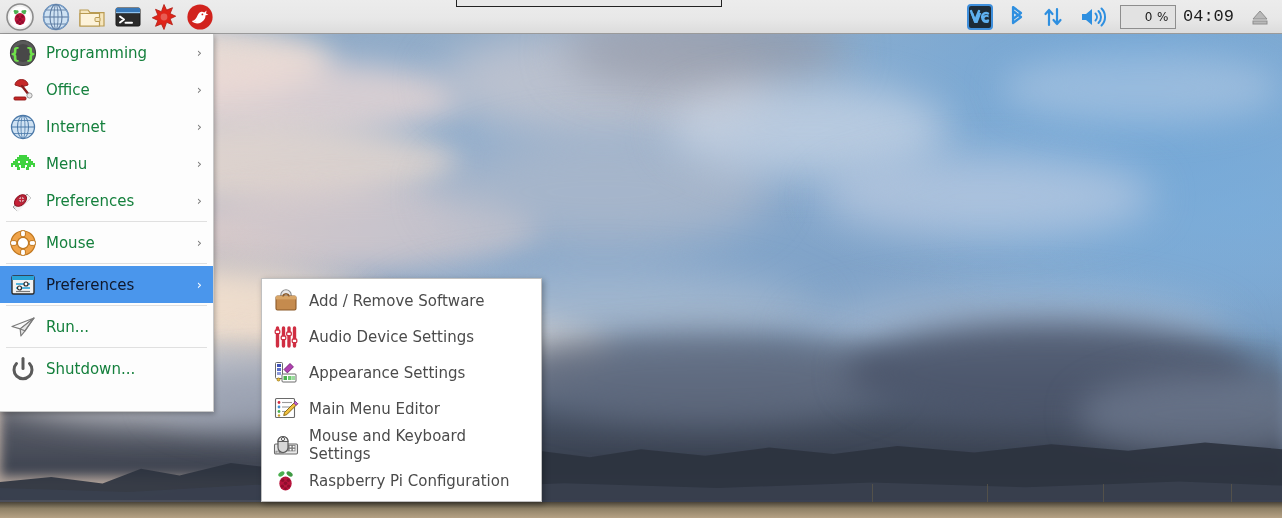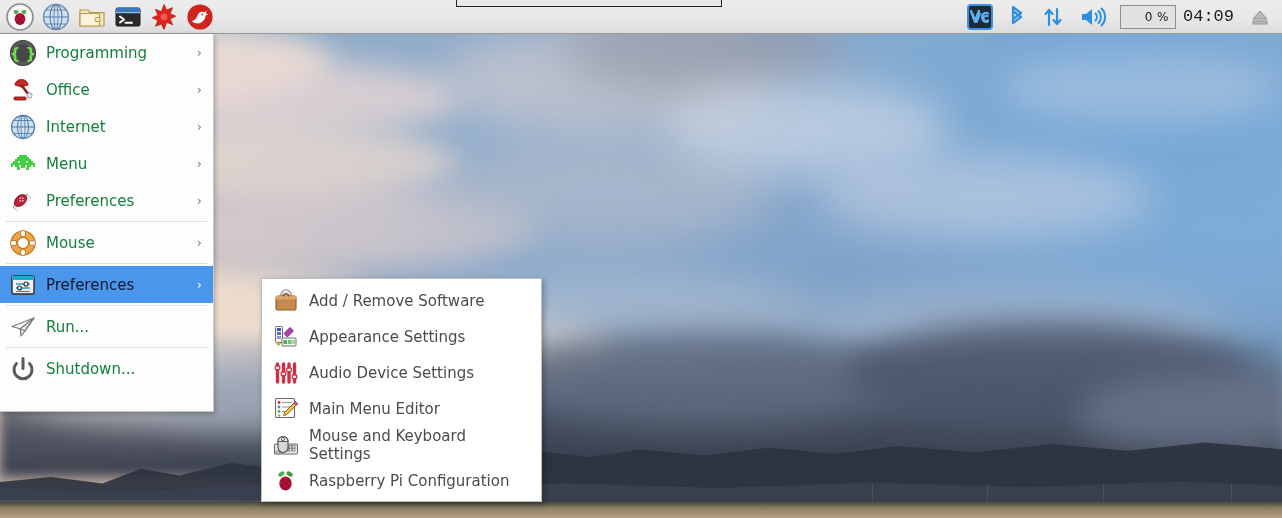--- a/index.html
+++ b/index.html
@@ -510,53 +510,53 @@
         <rect x="3" y="8" width="20" height="3.4" fill="#d9a667"></rect>
         <path d="M10 8.5c0-1.6 1.3-2.6 3-2.6s3 1 3 2.6" fill="none" stroke="#8c5a28" stroke-width="1.4"></path>
       </svg>
     </span>
     <span class="si-label">Add / Remove Software</span>
   </div>
 
   <div class="sub-item">
     <span class="si-icon">
       <svg width="26" height="26" viewBox="0 0 26 26">
-        <rect x="2.5" y="2.5" width="7" height="16" rx="1" fill="#ffffff" stroke="#6a6a6a" stroke-width="1"></rect>
-        <rect x="4" y="4" width="4" height="3" fill="#3f51b5"></rect>
-        <rect x="4" y="8" width="4" height="3" fill="#5b6ec9"></rect>
-        <rect x="4" y="12" width="4" height="3" fill="#8e9ad8"></rect>
-        <rect x="9" y="14" width="14" height="8" rx="1" fill="#ffffff" stroke="#6a6a6a" stroke-width="1"></rect>
-        <rect x="10.5" y="16" width="3.5" height="4" fill="#4caf50"></rect>
-        <rect x="15" y="16" width="3.5" height="4" fill="#6dc870"></rect>
-        <rect x="19" y="16" width="3" height="4" fill="#9ada9c"></rect>
-        <path d="M11 9.5l6-6 3.4 3.4-6 6z" fill="#b13fb1" stroke="#7c2a7c" stroke-width="1"></path>
-        <circle cx="5.5" cy="19.5" r="1.5" fill="#f0c040" stroke="#9a7a16" stroke-width=".8"></circle>
-      </svg>
-    </span>
-    <span class="si-label">Appearance Settings</span>
-  </div>
-
-  <div class="sub-item">
-    <span class="si-icon">
-      <svg width="26" height="26" viewBox="0 0 26 26">
         <g stroke="#d02e42" stroke-width="3.4" stroke-linecap="round">
           <line x1="4.5" y1="4" x2="4.5" y2="22"></line>
           <line x1="10.5" y1="4" x2="10.5" y2="22"></line>
           <line x1="16" y1="4" x2="16" y2="22"></line>
           <line x1="21.5" y1="4" x2="21.5" y2="22"></line>
         </g>
         <g fill="#ffffff" stroke="#d02e42" stroke-width="1.3">
           <rect x="2.2" y="6" width="4.6" height="3.6" rx="1"></rect>
           <rect x="8.2" y="12" width="4.6" height="3.6" rx="1"></rect>
           <rect x="13.7" y="8" width="4.6" height="3.6" rx="1"></rect>
           <rect x="19.2" y="15" width="4.6" height="3.6" rx="1"></rect>
         </g>
       </svg>
     </span>
     <span class="si-label">Audio Device Settings</span>
+  </div>
+
+  <div class="sub-item">
+    <span class="si-icon">
+      <svg width="26" height="26" viewBox="0 0 26 26">
+        <rect x="2.5" y="2.5" width="7" height="16" rx="1" fill="#ffffff" stroke="#6a6a6a" stroke-width="1"></rect>
+        <rect x="4" y="4" width="4" height="3" fill="#3f51b5"></rect>
+        <rect x="4" y="8" width="4" height="3" fill="#5b6ec9"></rect>
+        <rect x="4" y="12" width="4" height="3" fill="#8e9ad8"></rect>
+        <rect x="9" y="14" width="14" height="8" rx="1" fill="#ffffff" stroke="#6a6a6a" stroke-width="1"></rect>
+        <rect x="10.5" y="16" width="3.5" height="4" fill="#4caf50"></rect>
+        <rect x="15" y="16" width="3.5" height="4" fill="#6dc870"></rect>
+        <rect x="19" y="16" width="3" height="4" fill="#9ada9c"></rect>
+        <path d="M11 9.5l6-6 3.4 3.4-6 6z" fill="#b13fb1" stroke="#7c2a7c" stroke-width="1"></path>
+        <circle cx="5.5" cy="19.5" r="1.5" fill="#f0c040" stroke="#9a7a16" stroke-width=".8"></circle>
+      </svg>
+    </span>
+    <span class="si-label">Appearance Settings</span>
   </div>
 
   <div class="sub-item">
     <span class="si-icon">
       <svg width="26" height="26" viewBox="0 0 26 26">
         <rect x="2.5" y="2.5" width="19" height="19" rx="1" fill="#ffffff" stroke="#6a6a6a" stroke-width="1.1"></rect>
         <circle cx="6" cy="6.5" r="1.4" fill="#d02e42"></circle>
         <circle cx="6" cy="11" r="1.4" fill="#3f8fd0"></circle>
         <circle cx="6" cy="15.5" r="1.4" fill="#4caf50"></circle>
         <circle cx="6" cy="19.5" r="1.2" fill="#c8a02a"></circle>

